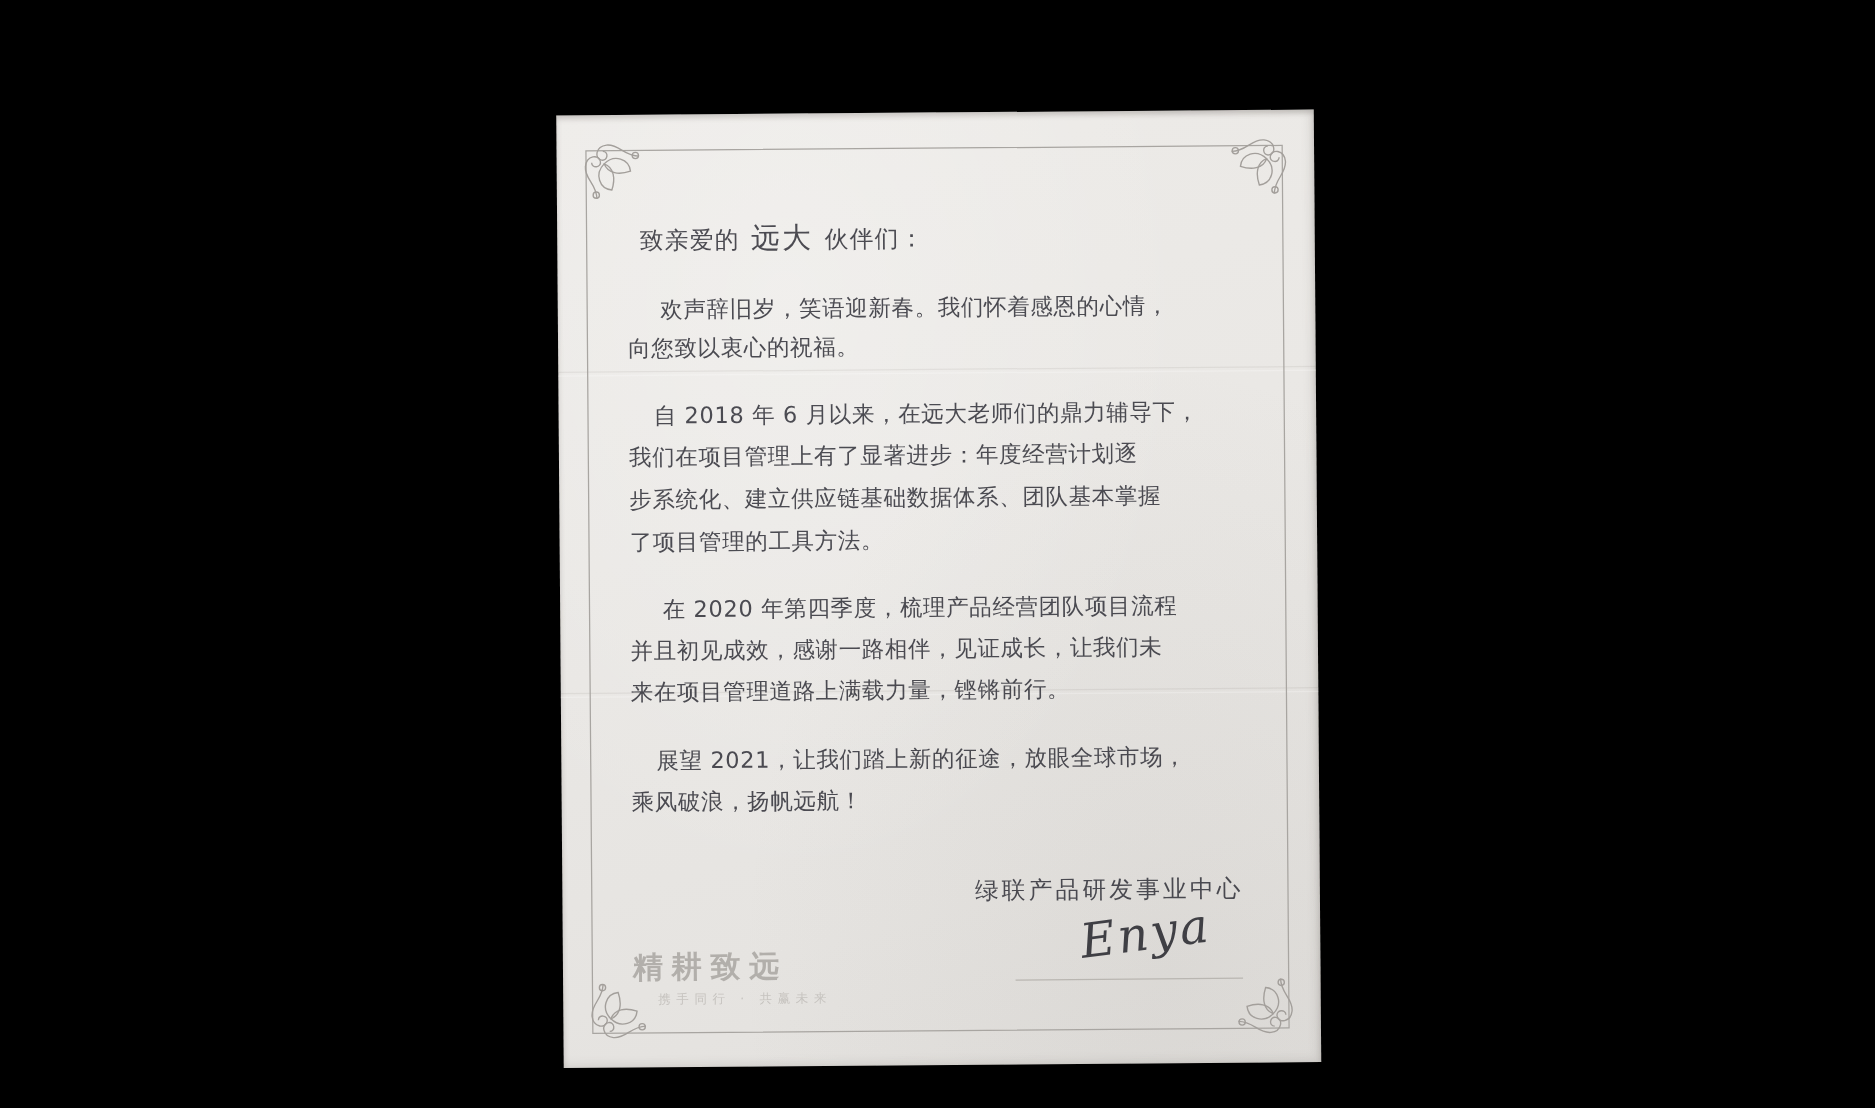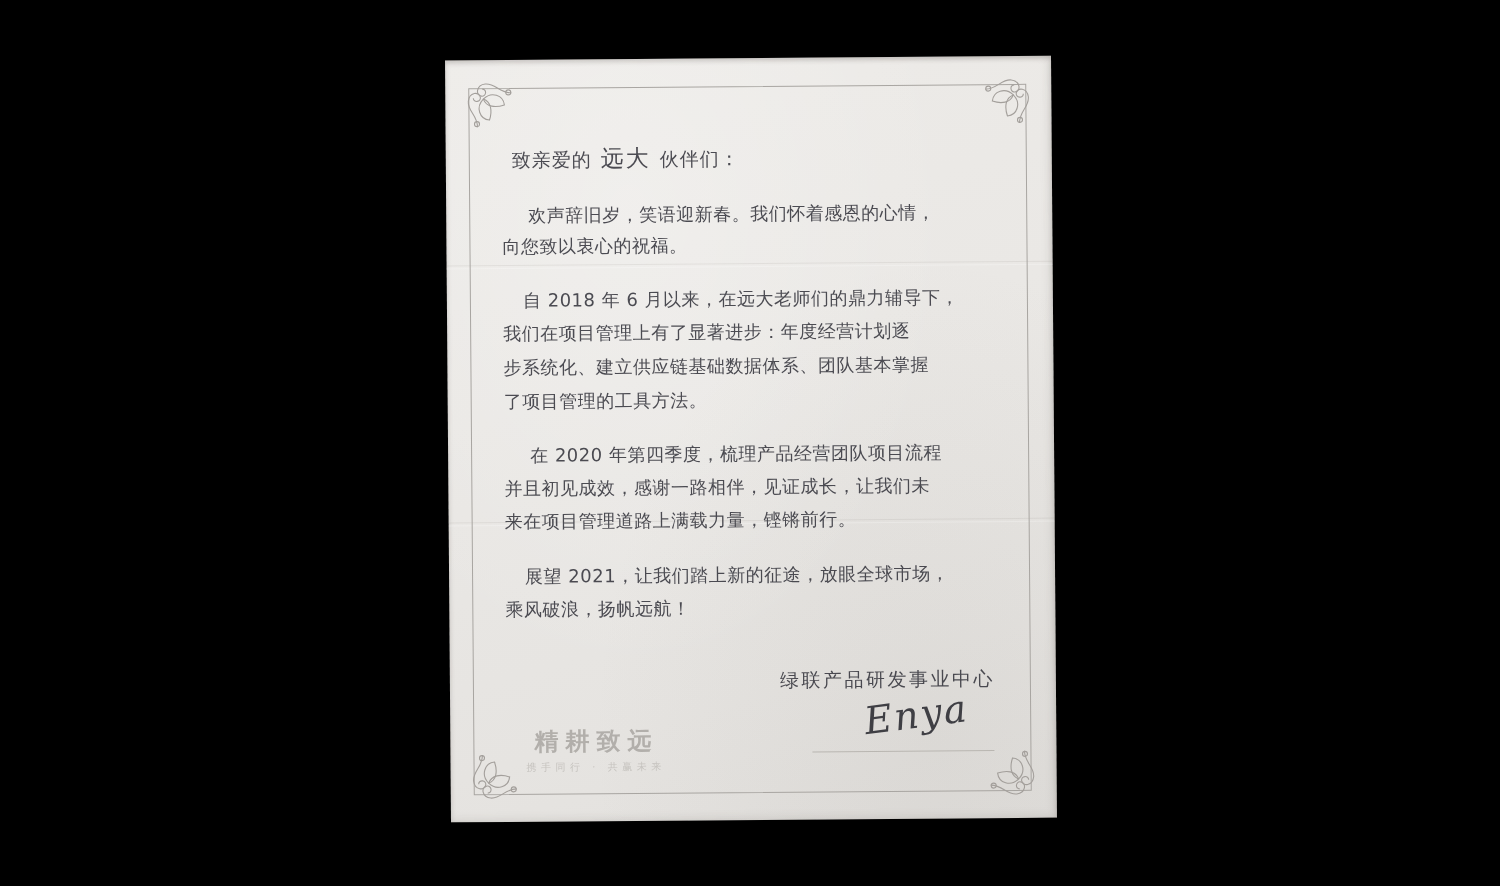--- a/index.html
+++ b/index.html
@@ -1,21 +1,21 @@
 <!DOCTYPE html>
 <html><head>
 <meta charset="utf-8">
 <style>
   html,body{margin:0;padding:0;}
   body{
     width:1500px;height:886px;overflow:hidden;position:relative;
     background:#000;
     font-family:"DejaVu Sans",sans-serif;
   }
-  .stage{position:absolute;inset:0;}
+  .stage{position:absolute;inset:0;margin-top:32px;}
   
   .paper{
     position:absolute;left:448px;top:58px;width:606px;height:762px;
     background:linear-gradient(165deg,#edebe8 0%,#eae8e5 40%,#e6e4e1 78%,#e2e0dd 100%);
     transform:rotate(-0.45deg);
     transform-origin:50% 50%;
     box-shadow:inset 0 3px 4px rgba(90,85,80,.25), inset -3px -2px 8px rgba(120,115,110,.18);
   }
   .grain{
     position:absolute;inset:0;pointer-events:none;
@@ -130,16 +130,16 @@
     <div class="hw" style="left:56px;top:417px;">并且初见成效，感谢一路相伴，见证成长，让我们未</div>
     <div class="hw" style="left:56px;top:450px;">来在项目管理道路上满载力量，铿锵前行。</div>
 
     <div class="hw" style="left:76px;top:505px;">展望 2021，让我们踏上新的征途，放眼全球市场，</div>
     <div class="hw" style="left:56px;top:538px;">乘风破浪，扬帆远航！</div>
 
     <div class="hw signoff" style="left:330px;top:610px;">绿联产品研发事业中心</div>
     <div class="hw signature" style="left:414px;top:636px;">Enya</div>
     <div class="sig-line" style="left:362px;top:694px;"></div>
 
-    <div class="slogan" style="left:84px;top:666px;">精耕致远</div>
+    <div class="slogan" style="left:56px;top:666px;">精耕致远</div>
     <div class="tagline" style="left:76px;top:701px;">携手同行 · 共赢未来</div>
   </div>
 </div>
 
 </body></html>

